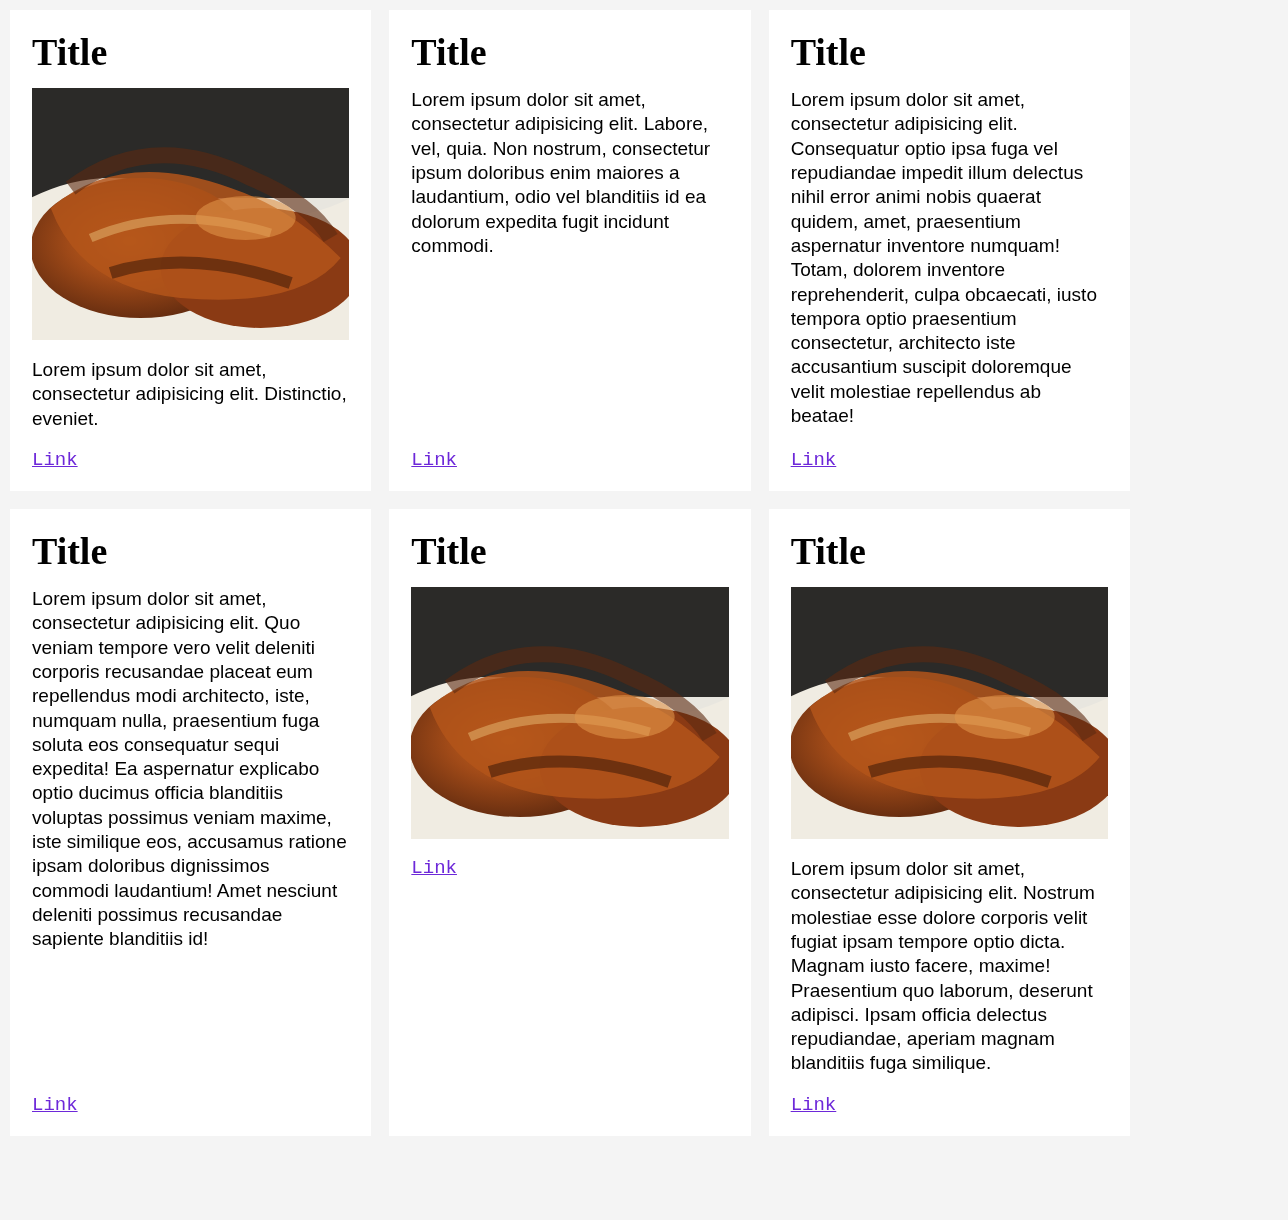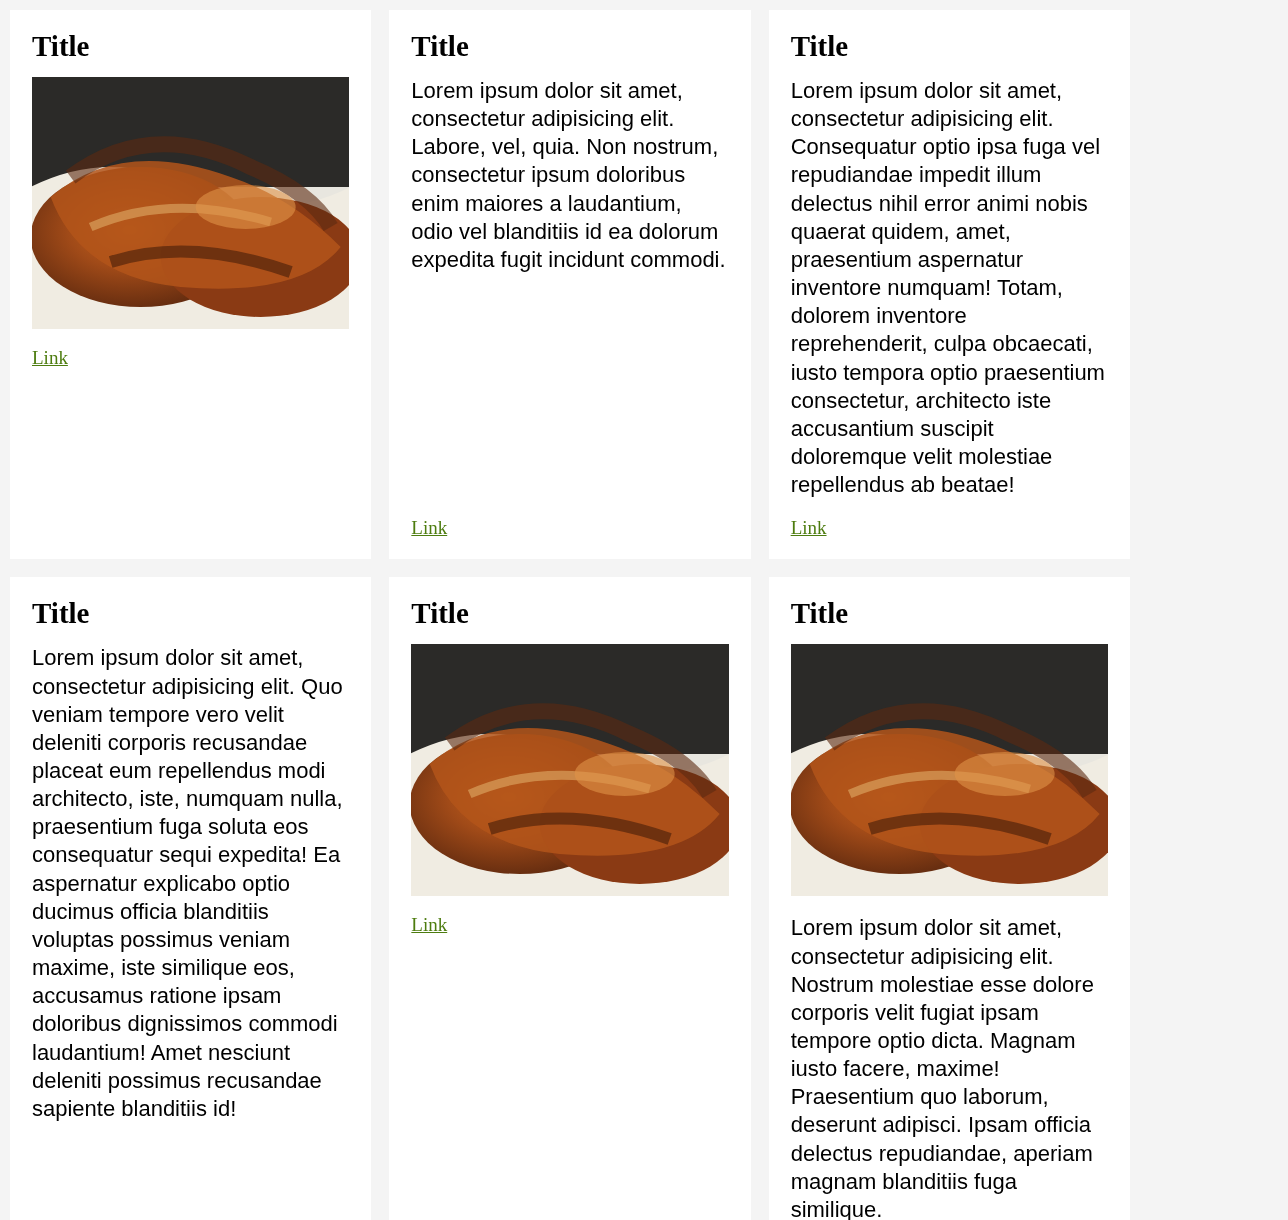--- a/index.html
+++ b/index.html
@@ -18,49 +18,49 @@
       gap: 18px;
       max-width: 1120px;
     }
     .card {
       background: #fff;
       padding: 20px 22px;
       display: flex;
       flex-direction: column;
     }
     .card-title {
-      font-size: 29px;
+      font-size: 38px;
       font-weight: bold;
       margin-bottom: 14px;
       font-family: Georgia, 'Times New Roman', Times, serif;
     }
     .card-image {
       width: 100%;
       height: 252px;
       margin-bottom: 18px;
       background: #000;
     }
     .card-image svg {
       width: 100%;
       height: 100%;
       display: block;
     }
     .card-text {
-      font-size: 22px;
+      font-size: 19px;
       line-height: 1.28;
       margin-bottom: 18px;
       flex-grow: 1;
       font-family: -apple-system, BlinkMacSystemFont, 'Segoe UI', sans-serif;
     }
     .card-link {
       font-size: 19px;
-      color: #4d7c0f;
+      color: #6d28d9;
       text-decoration: underline;
       align-self: flex-start;
-      font-family: Liberation Serif, serif;
+      font-family: Liberation Mono, monospace;
     }
   </style>
 </head>
 <body>
 
 <div class="grid">
 
   <div class="card">
     <h2 class="card-title">Title</h2>
     <div class="card-image">
@@ -77,20 +77,21 @@
         <path d="M0,110 Q80,70 160,110 T320,110 L320,252 L0,252 Z" fill="#f0ece2"></path>
         <ellipse cx="110" cy="160" rx="110" ry="70" fill="url(#g1)"></ellipse>
         <ellipse cx="230" cy="180" rx="100" ry="60" fill="#8a3a14"></ellipse>
         <path d="M20,120 Q90,60 200,100 Q260,120 310,170 Q270,220 150,210 Q50,200 20,120 Z" fill="#b3551a" opacity="0.85"></path>
         <path d="M40,100 Q120,40 220,90 Q280,115 300,150" stroke="#5c2a10" stroke-width="16" fill="none" opacity="0.6"></path>
         <path d="M60,150 Q140,115 240,145" stroke="#d8a05c" stroke-width="9" fill="none" opacity="0.7"></path>
         <path d="M80,185 Q160,160 260,195" stroke="#3b1707" stroke-width="12" fill="none" opacity="0.55"></path>
         <ellipse cx="215" cy="130" rx="50" ry="22" fill="#e09247" opacity="0.6"></ellipse>
       </svg>
     </div>
+    <p class="card-text">Lorem ipsum dolor sit amet, consectetur adipisicing elit. Distinctio, eveniet.</p>
     <a href="#" class="card-link">Link</a>
   </div>
 
   <div class="card">
     <h2 class="card-title">Title</h2>
     <p class="card-text">Lorem ipsum dolor sit amet, consectetur adipisicing elit. Labore, vel, quia. Non nostrum, consectetur ipsum doloribus enim maiores a laudantium, odio vel blanditiis id ea dolorum expedita fugit incidunt commodi.</p>
     <a href="#" class="card-link">Link</a>
   </div>
 
   <div class="card">

